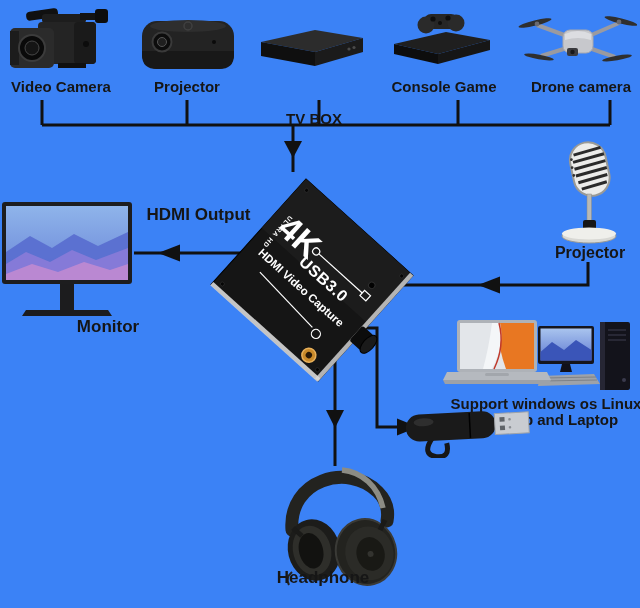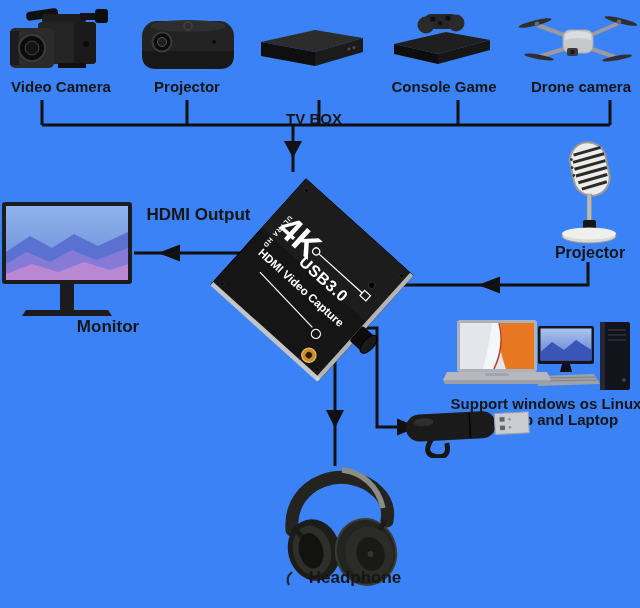--- a/index.html
+++ b/index.html
@@ -262,15 +262,15 @@
     <g transform="rotate(-14 104 94)">
       <ellipse cx="104" cy="94" rx="30" ry="33" fill="#23231f" stroke="#3a3a36" stroke-width="2"></ellipse>
       <ellipse cx="107" cy="96" rx="24" ry="27" fill="#2b2b27"></ellipse>
       <ellipse cx="108" cy="97" rx="14" ry="17" fill="#191915"></ellipse>
       <circle cx="108" cy="97" r="3" fill="#33332f"></circle>
     </g>
     <line x1="31" y1="70" x2="40" y2="78" stroke="#1a1a18" stroke-width="5"></line>
     <line x1="123" y1="62" x2="118" y2="72" stroke="#1a1a18" stroke-width="5"></line>
     <path d="M30 114 q-7 6 -3 13" stroke="#222" stroke-width="2" fill="none"></path>
   </svg>
-  <div class="lbl lbl-lg" style="left:323px;top:568px;margin-left:32px;">Headphone</div>
+  <div class="lbl lbl-lg" style="left:323px;top:568px;">Headphone</div>
 
 </div>
 
 </body></html>

